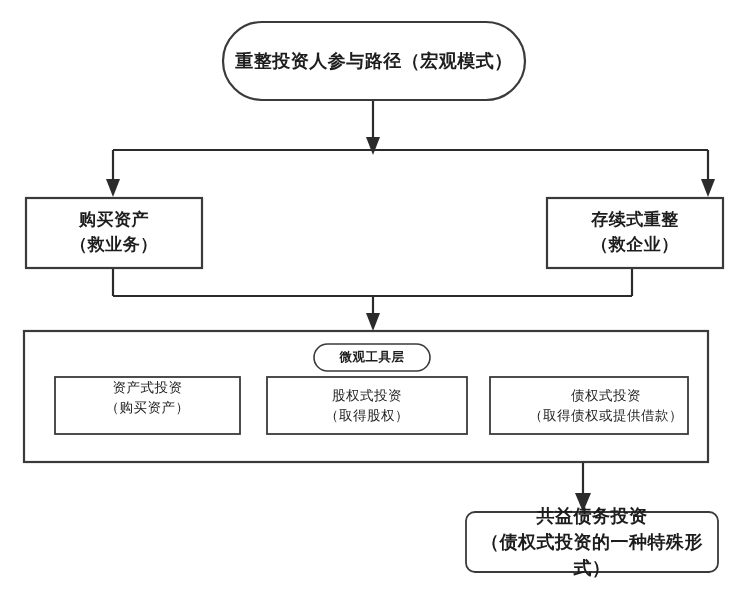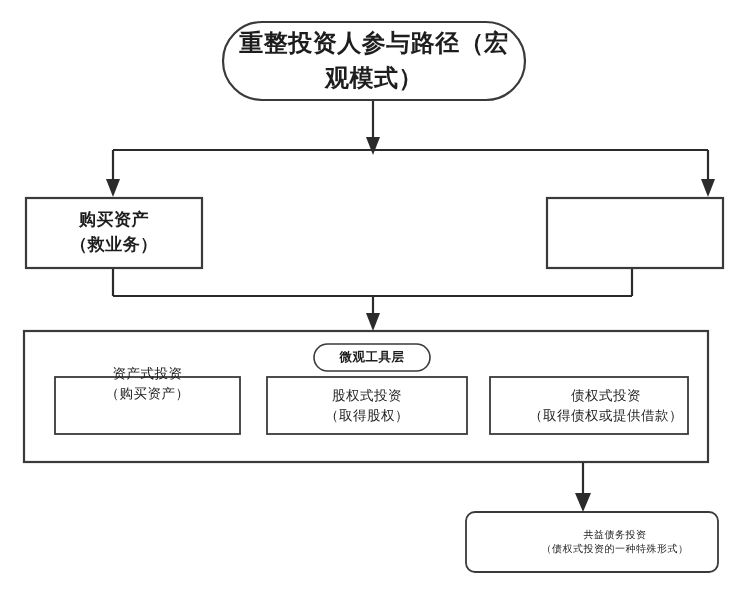--- a/index.html
+++ b/index.html
@@ -52,39 +52,38 @@
     align-items: center;
     justify-content: center;
     text-align: center;
     color: #1d1d1d;
     letter-spacing: 0.5px;
     line-height: 1.45;
     pointer-events: none;
     white-space: pre-line;
   }
   .t-title {
-    font-size: 24px;
+    font-size: 18px;
     font-weight: 700;
   }
   .t-level2 {
     font-size: 17px;
     font-weight: 700;
   }
   .t-tool {
     font-size: 12.5px;
     font-weight: 700;
   }
   .t-inner {
     font-size: 13.5px;
     font-weight: 400;
   }
   .t-bottom {
-    font-size: 10px;
-    font-weight: 400;
-    padding-left: 23px;
+    font-size: 18px;
+    font-weight: 700;
   }
 </style>
 </head>
 <body>
 
 <div id="diagram-root">
 
   <svg class="flow-canvas" viewBox="0 0 742 598">
 
     <g>
@@ -127,24 +126,26 @@
     <rect class="node-shape thin" x="490" y="377" width="198" height="57"></rect>
 
     <rect class="node-shape thin" x="466" y="512" width="252" height="60" rx="9" ry="9"></rect>
   </svg>
 
   <div class="node-text t-title" style="left:231px; top:22px; width:286px; height:78px;">重整投资人参与路径（宏观模式）</div>
 
   <div class="node-text t-level2" style="left:26px; top:198px; width:176px; height:70px;">购买资产
 （救业务）</div>
 
+  <div class="node-text t-level2" style="left:547px; top:198px; width:176px; height:70px;">存续式重整
+（救企业）</div>
 
   <div class="node-text t-tool" style="left:314px; top:344px; width:116px; height:27px;">微观工具层</div>
 
-  <div class="node-text t-inner" style="left:55px; top:363px; width:185px; height:42px;">资产式投资
+  <div class="node-text t-inner" style="left:55px; top:377px; width:185px; height:42px;">资产式投资
 （购买资产）</div>
 
   <div class="node-text t-inner" style="left:267px; top:377px; width:200px; height:57px;">股权式投资
 （取得股权）</div>
 
   <div class="node-text t-inner" style="left:490px; top:377px; width:232px; height:57px;">债权式投资
 （取得债权或提供借款）</div>
 
   <div class="node-text t-bottom" style="left:466px; top:512px; width:252px; height:60px;">共益债务投资
 （债权式投资的一种特殊形式）</div>

